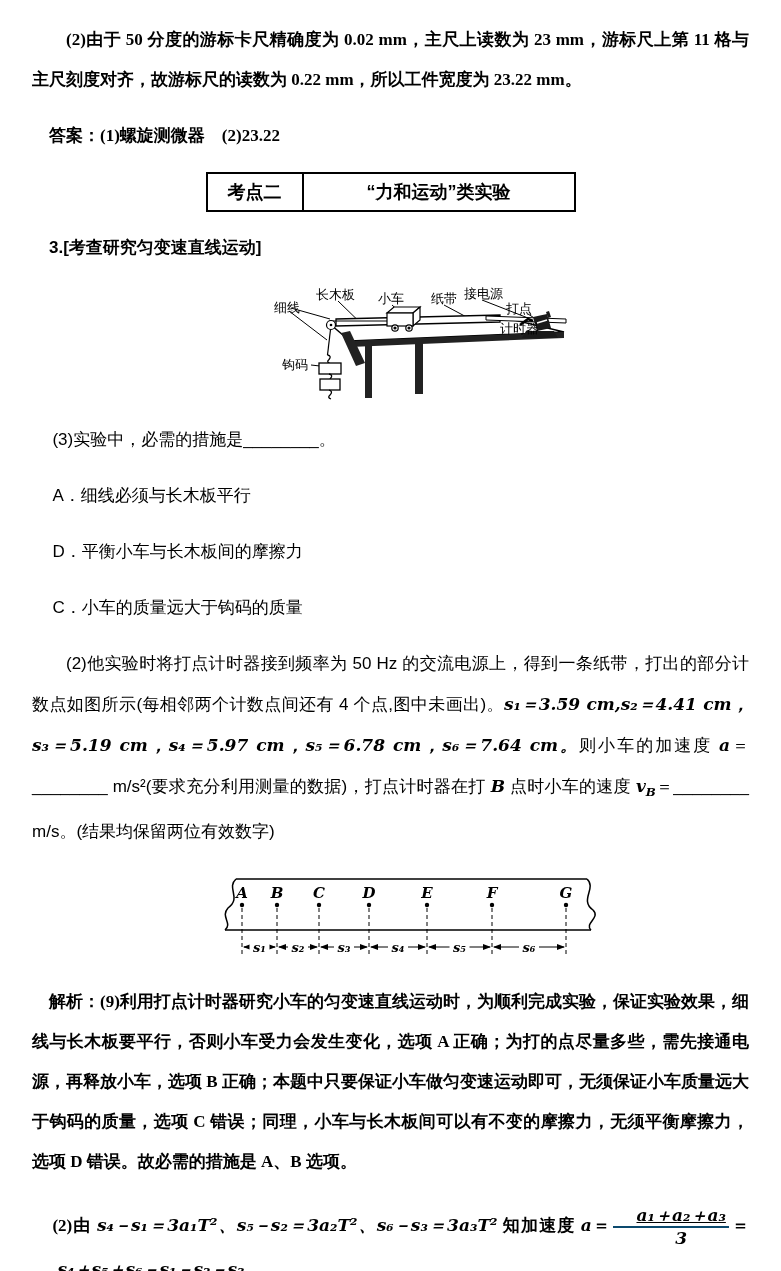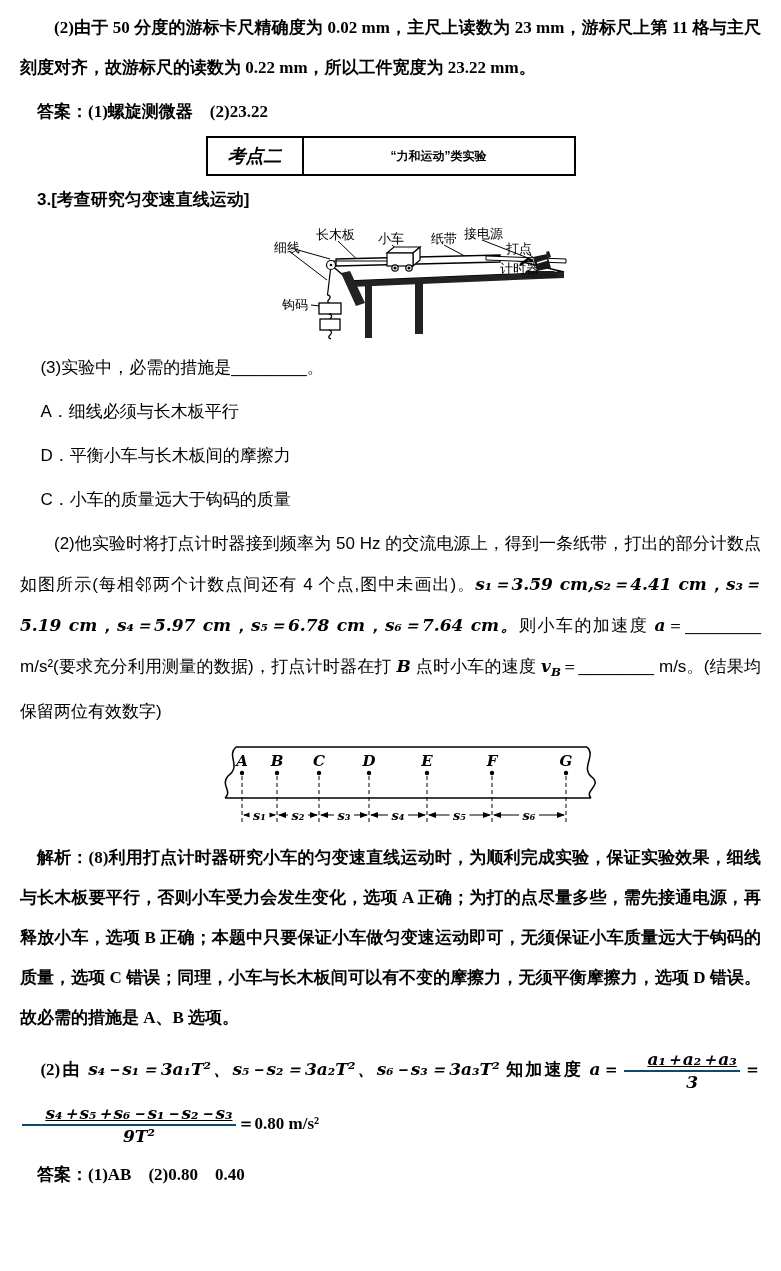--- a/index.html
+++ b/index.html
@@ -1,37 +1,37 @@
 <!DOCTYPE html>
 <html><head>
 <meta charset="utf-8">
 <style>
   html,body{margin:0;padding:0;background:#ffffff;}
   body{width:781px;height:1271px;overflow:hidden;color:#000;
        font-family:"Liberation Sans",sans-serif;}
   .page{padding:4px 16px 0 16px;position:relative;}
-  p{margin:4px;}
+  p{margin:16px;}
   .ln{font-size:17px;line-height:40px;}
   .just{text-align:justify;}
   .ind2{text-indent:2em;}
   .ind1{text-indent:1em;}
   .ind12{text-indent:1.2em;}
   .kai{font-family:"Liberation Serif","DejaVu Serif",serif;font-weight:700;}
   .hei{font-family:"Liberation Sans",sans-serif;}
   .b{font-weight:700;}
   .mi{font-style:italic;font-weight:700;
       font-family:"DejaVu Serif","DejaVu Sans",serif;}
   
   .kaodian{width:366px;margin:3px auto 3px auto;border:2px solid #000;
            display:flex;align-items:stretch;height:36px;}
   .kaodian .cl{width:94px;border-right:2px solid #000;display:flex;
                align-items:center;justify-content:center;
-               font-weight:700;font-size:18px;font-style:italic;}
+               font-weight:700;font-size:18px;}
   .kaodian .cr{flex:1;display:flex;align-items:center;justify-content:center;
-               font-weight:700;font-size:12px;border-radius:8px;}
+               font-weight:700;font-size:18px;border-radius:8px;}
   
   .fig{position:relative;}
   .fig1{height:120px;margin:2px 0 2px 0;}
   .fig2{height:98px;margin:2px 0 2px 0;}
   .fig1 svg{margin-left:218px;display:block;}
   .fig2 svg{margin-left:199px;display:block;}
   svg text.diag{font-size:13px;font-family:"Liberation Sans",sans-serif;}
   svg text.tapeL{font-size:15px;font-style:italic;font-weight:700;
       font-family:"DejaVu Serif","DejaVu Sans",serif;}
   svg text.tapeS{font-size:13px;font-style:italic;font-weight:700;
@@ -210,20 +210,20 @@
         <text class="tapeS" x="44.5" y="84" text-anchor="middle">s₁</text>
         <text class="tapeS" x="83" y="84" text-anchor="middle">s₂</text>
         <text class="tapeS" x="129" y="84" text-anchor="middle">s₃</text>
         <text class="tapeS" x="183" y="84" text-anchor="middle">s₄</text>
         <text class="tapeS" x="244.5" y="84" text-anchor="middle">s₅</text>
         <text class="tapeS" x="314" y="84" text-anchor="middle">s₆</text>
       </g>
     </svg>
   </div>
 
-  <p class="ln just ind1 kai"><span class="b hei">解析：</span><span>(8)利用打点计时器研究小车的匀变速直线运动时，为顺利完成实验，保证实验效果，细线与长木板要平行，否则小车受力会发生变化，选项 A 正确；为打的点尽量多些，需先接通电源，再释放小车，选项 B 正确；本题中只要保证小车做匀变速运动即可，无须保证小车质量远大于钩码的质量，选项 C 错误；同理，小车与长木板间可以有不变的摩擦力，无须平衡摩擦力，选项 D 错误。故必需的措施是 A、B 选项。</span></p>
+  <p class="ln just ind1 kai"><span class="b hei">解析：</span><span>(9)利用打点计时器研究小车的匀变速直线运动时，为顺利完成实验，保证实验效果，细线与长木板要平行，否则小车受力会发生变化，选项 A 正确；为打的点尽量多些，需先接通电源，再释放小车，选项 B 正确；本题中只要保证小车做匀变速运动即可，无须保证小车质量远大于钩码的质量，选项 C 错误；同理，小车与长木板间可以有不变的摩擦力，无须平衡摩擦力，选项 D 错误。故必需的措施是 A、B 选项。</span></p>
 
   <p class="ln tall just ind12 kai"><span>(2)由 </span><span class="mi">s₄－s₁＝3a₁T²、s₅－s₂＝3a₂T²、s₆－s₃＝3a₃T²</span><span> 知加速度 </span><span class="mi">a</span><span class="b">＝</span><span class="frac"><span class="num">a₁＋a₂＋a₃</span><span class="den">3</span></span><span class="b">＝</span><span class="frac"><span class="num">s₄＋s₅＋s₆－s₁－s₂－s₃</span><span class="den">9T²</span></span><span class="b">＝0.80 m/s²</span></p>
 
 
   <p class="ln ind1"><span class="b hei">答案：</span><span class="b kai">(1)AB　(2)0.80　0.40</span></p>
 
 </div>
 
 </body></html>

